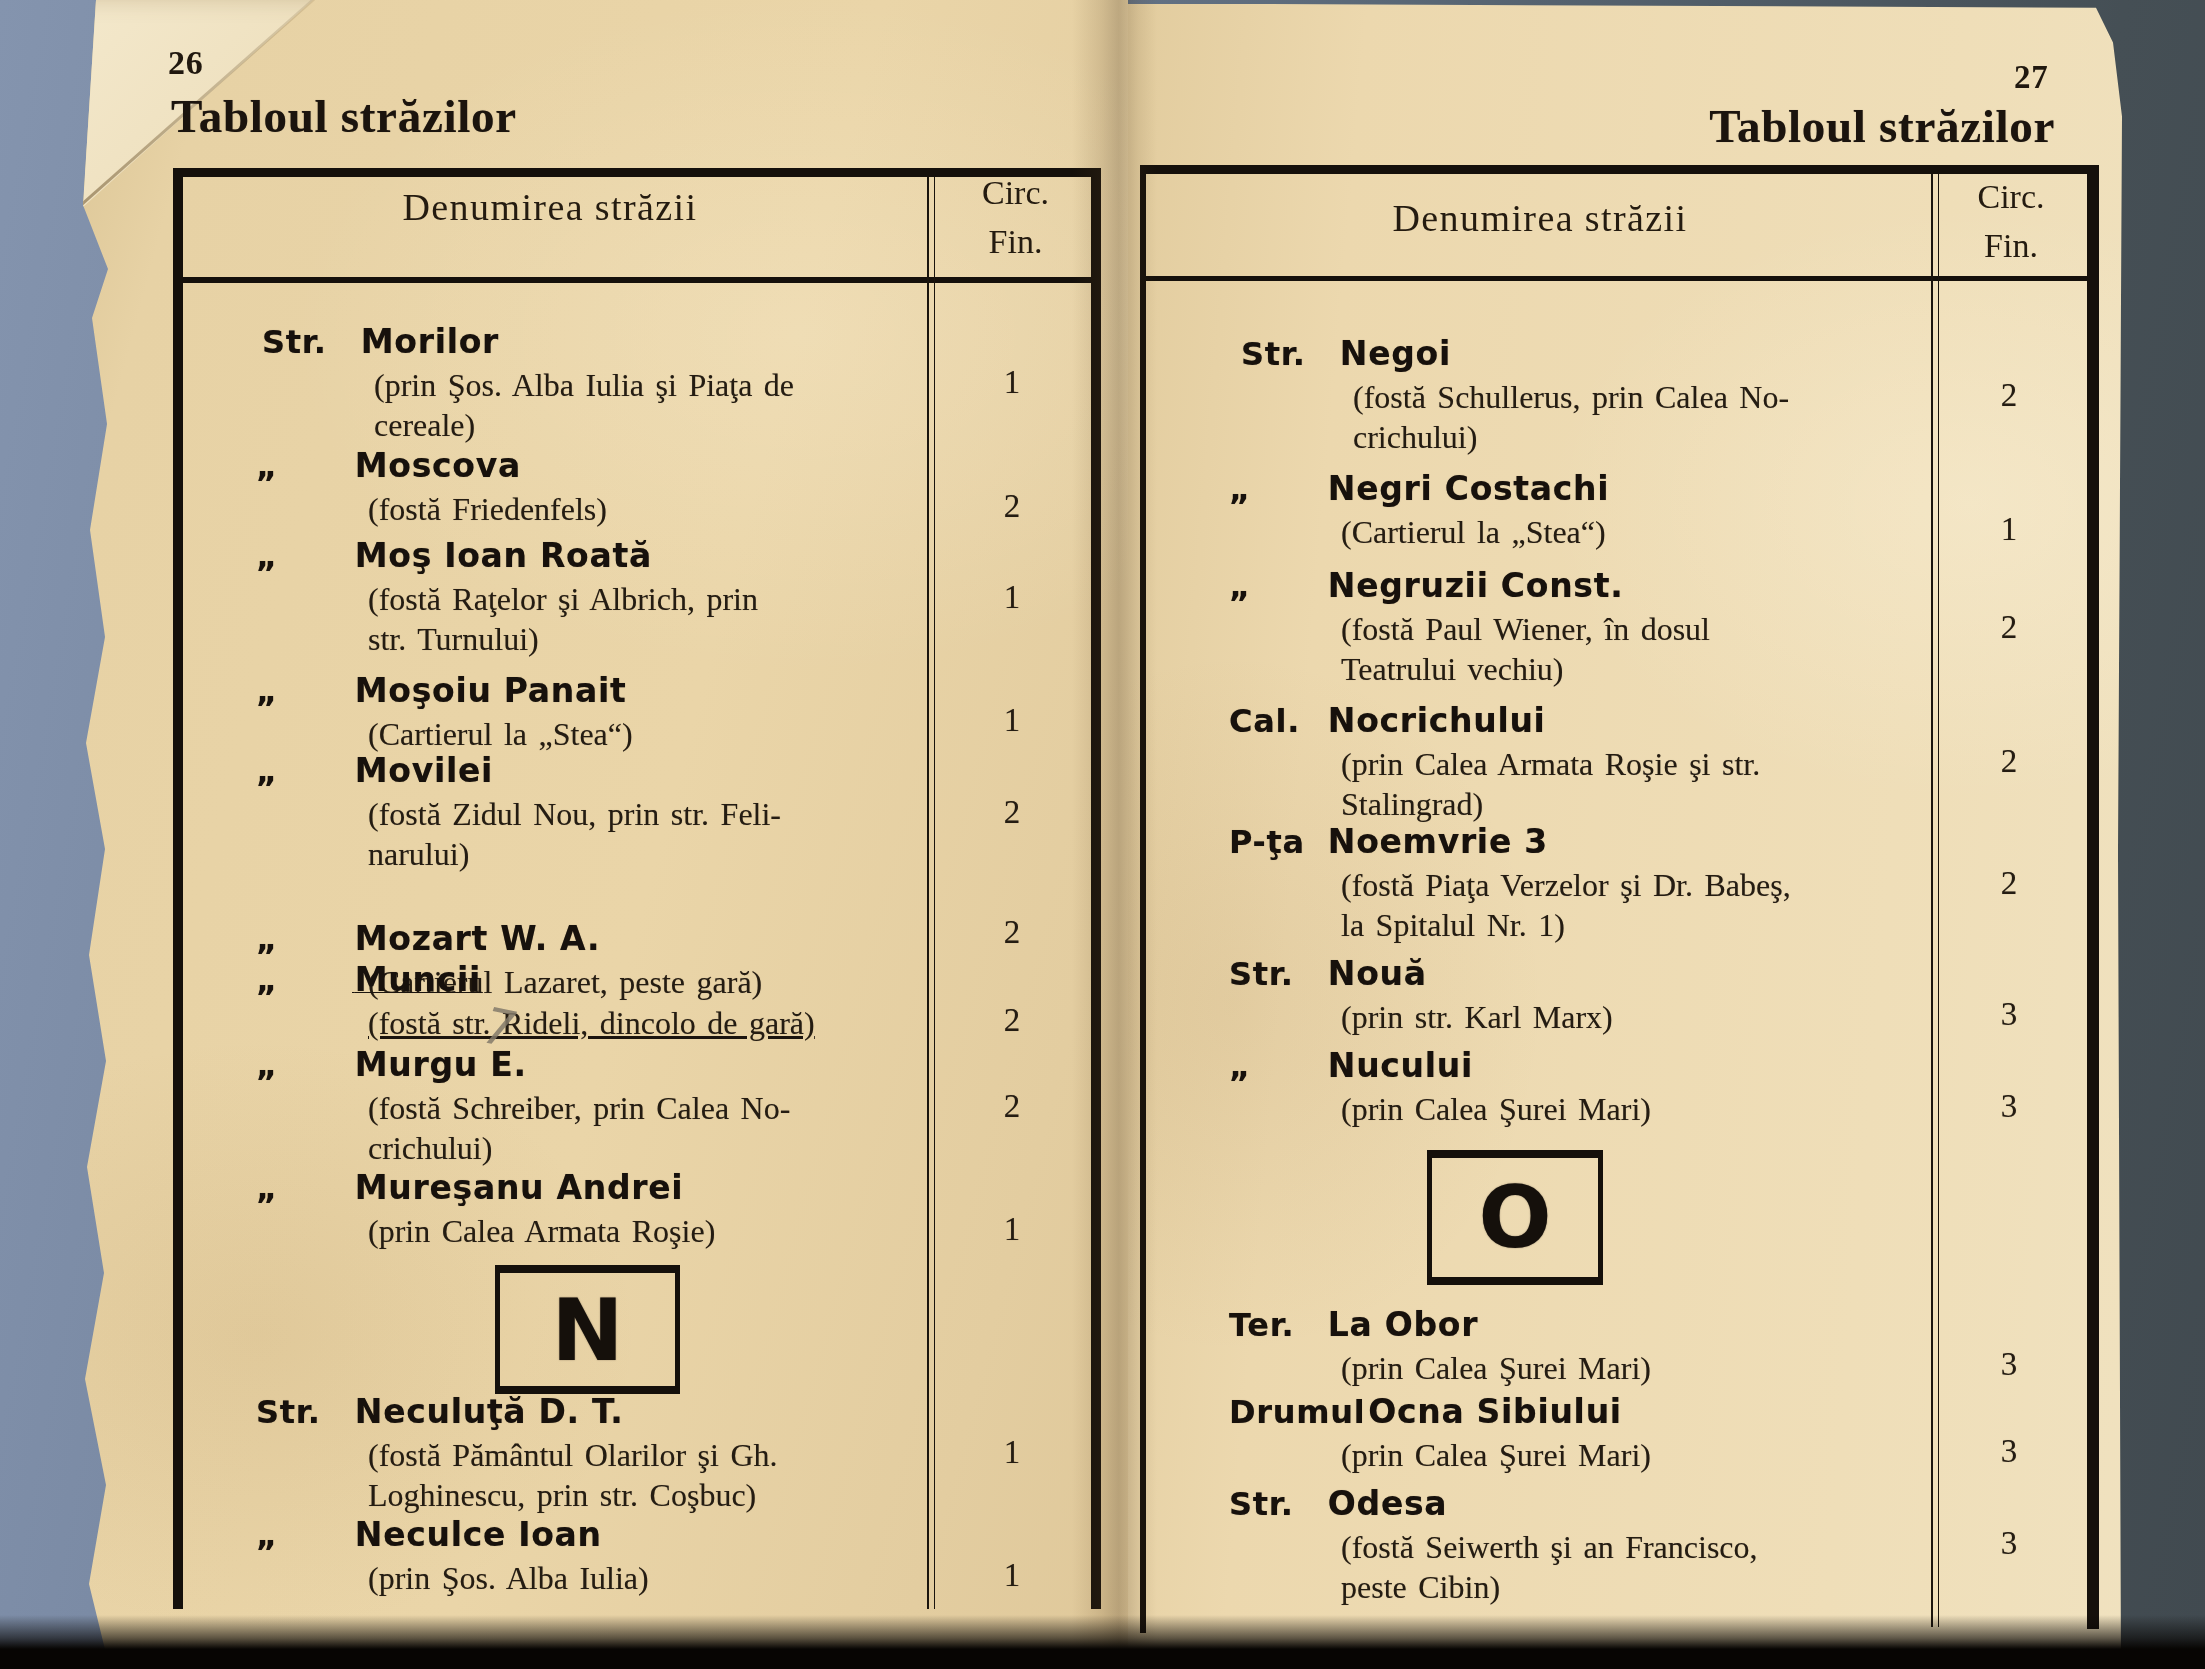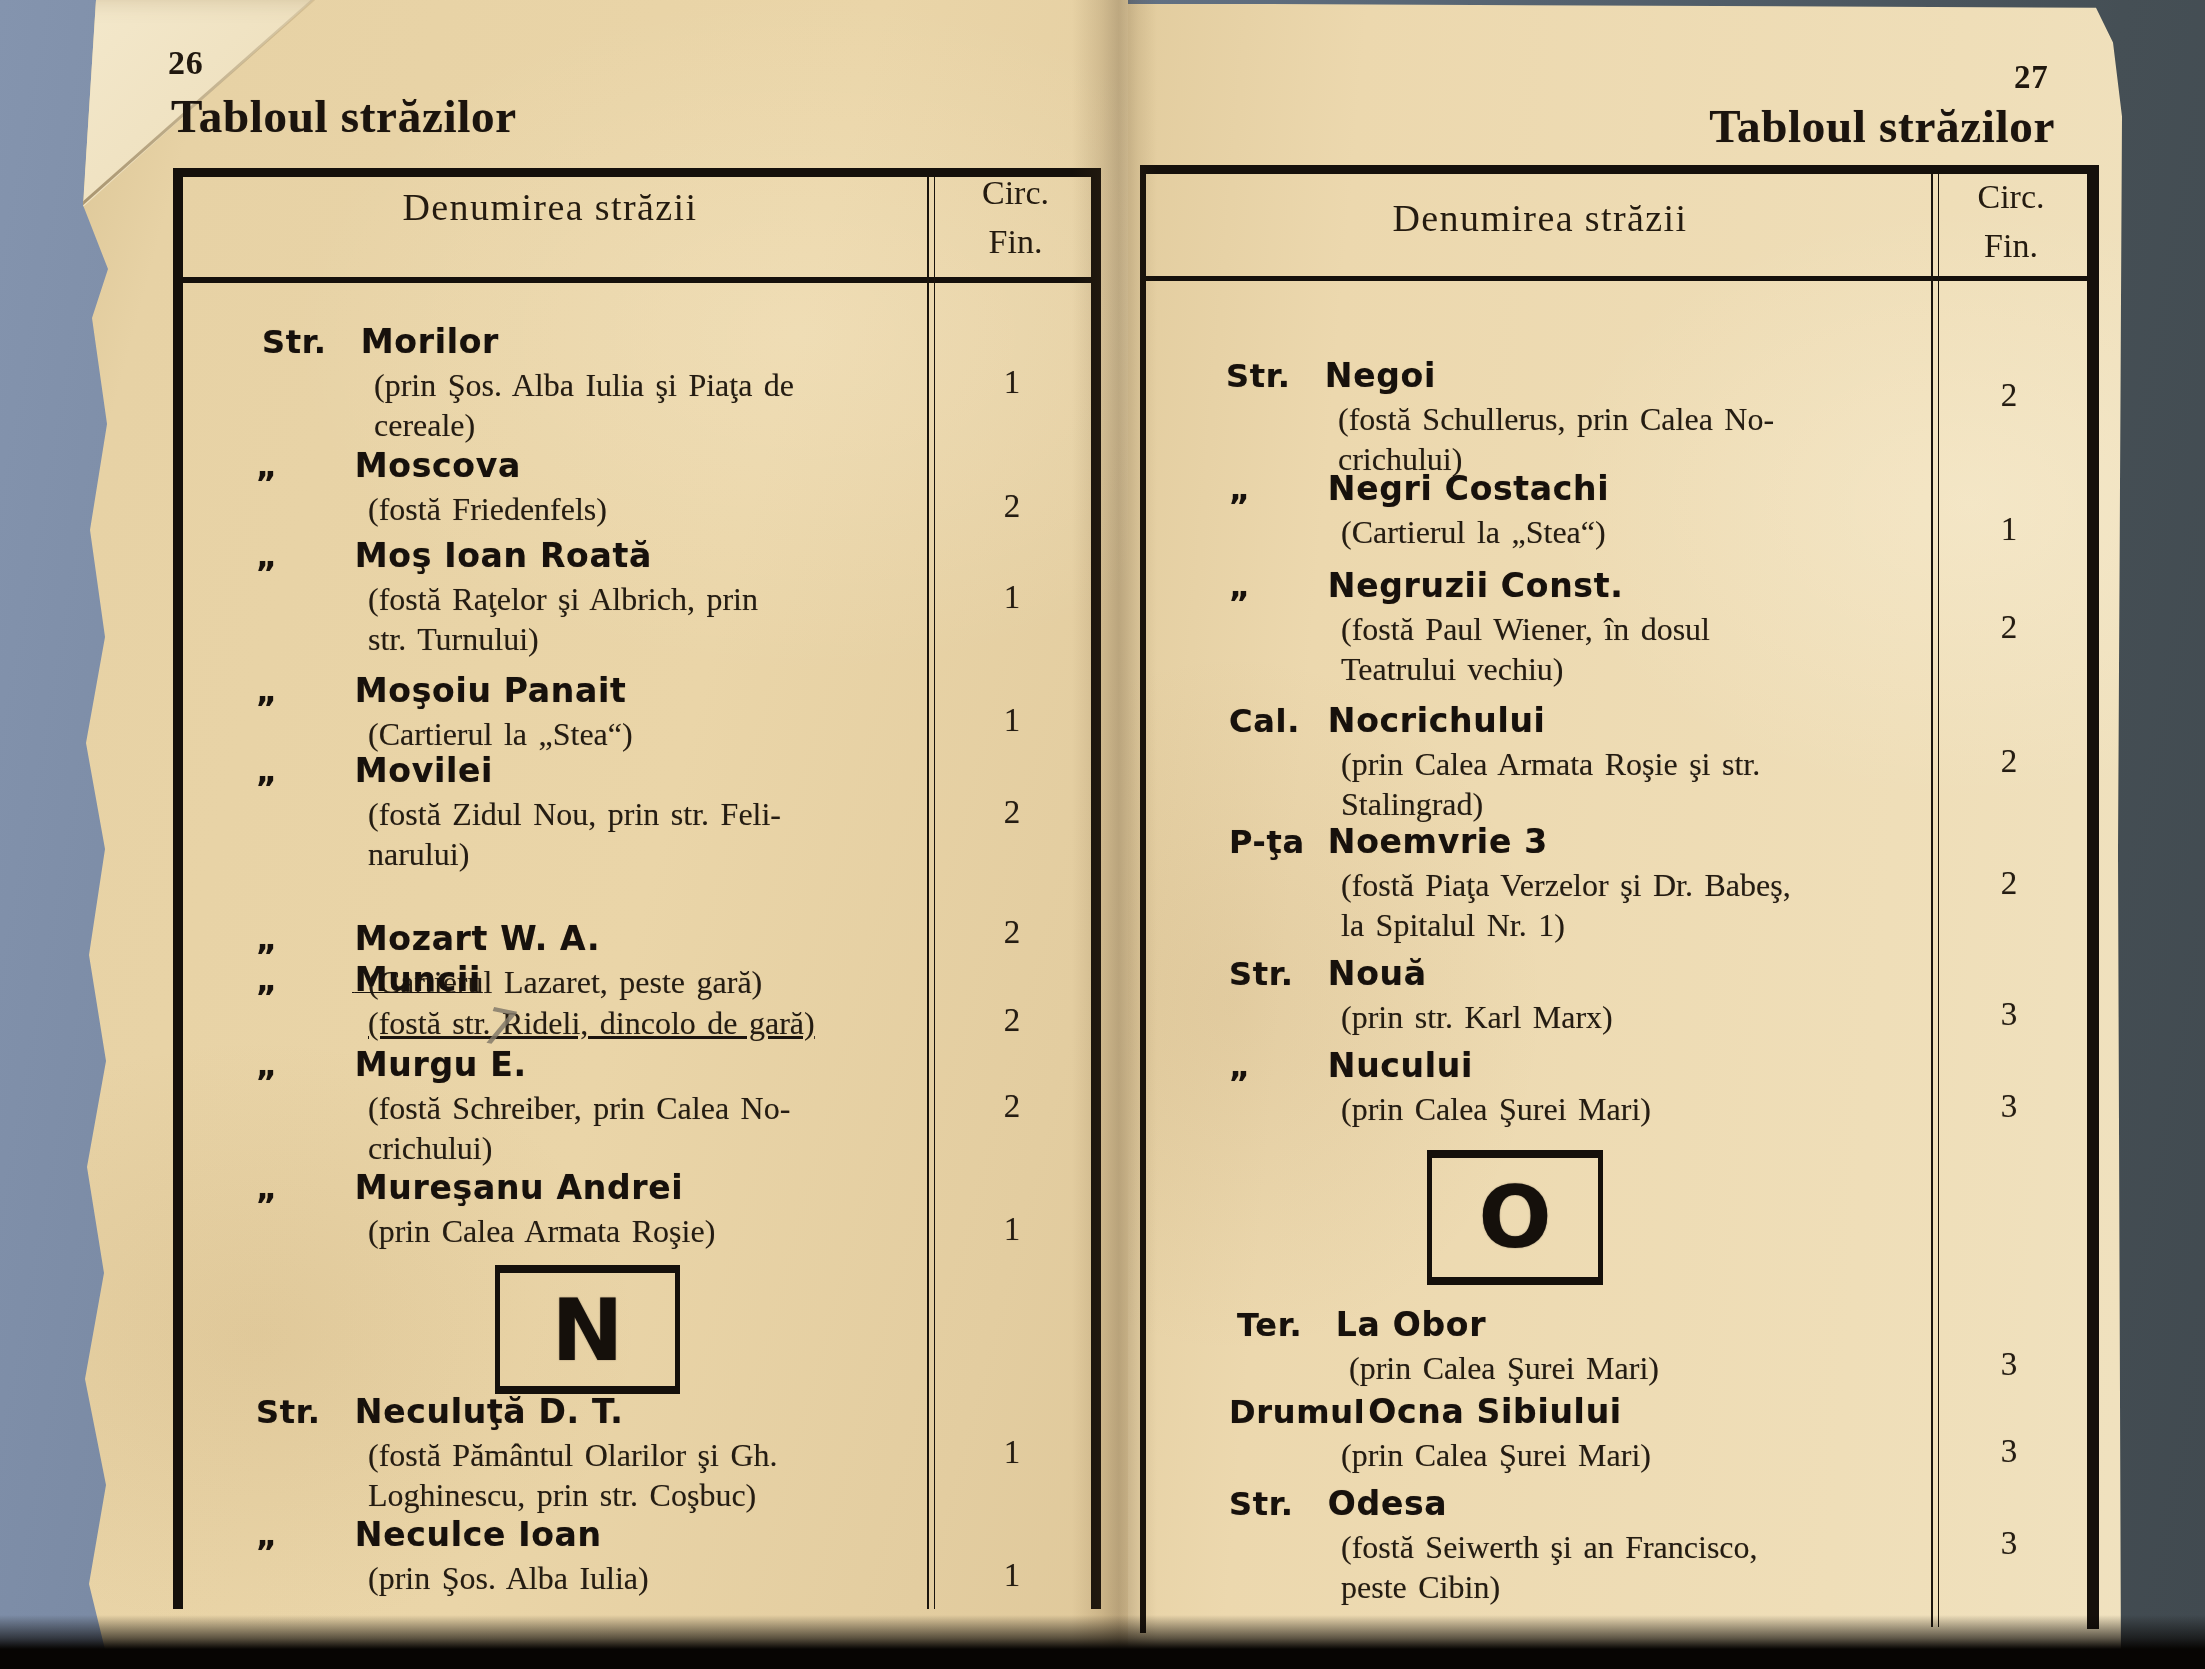--- a/index.html
+++ b/index.html
@@ -180,21 +180,21 @@
     <div class="bar" style="left:12px;top:161px;width:959px;height:9.2px;"></div>
     <div class="bar" style="left:12px;top:161px;width:6.4px;height:1468px;"></div>
     <div class="bar" style="left:959px;top:161px;width:12px;height:1464px;"></div>
     <div class="bar" style="left:12px;top:272px;width:959px;height:5.7px;"></div>
     <div class="dline" style="left:803px;top:170px;height:1453px;"></div>
 
     <div class="colhead" style="left:21px;top:192px;width:782px;">Denumirea străzii</div>
     <div class="circhead" style="left:808px;top:174px;width:150px;">Circ.</div>
     <div class="circhead" style="left:808px;top:223px;width:150px;">Fin.</div>
 
-    <div class="entry" style="left:98px;top:330px;width:697px;margin-top:22px;">
+    <div class="entry" style="left:113px;top:330px;width:697px;">
       <div><span class="prefix">Str.</span> <span class="sname">Negoi</span></div>
       <div class="note">(fostă Schullerus, prin Calea No-
 crichului)</div>
     </div>
     <div class="circval" style="left:849px;top:373px;">2</div>
 
     <div class="entry" style="left:101px;top:465px;width:697px;">
       <div><span class="prefix">„</span> <span class="sname">Negri Costachi</span></div>
       <div class="note">(Cartierul la „Stea“)</div>
     </div>
@@ -230,21 +230,21 @@
     <div class="entry" style="left:101px;top:1042px;width:697px;">
       <div><span class="prefix">„</span> <span class="sname">Nucului</span></div>
       <div class="note">(prin Calea Şurei Mari)</div>
     </div>
     <div class="circval" style="left:849px;top:1084px;">3</div>
 
     <div class="letterbox" style="left:299px;top:1146px;width:166px;height:119px;">
       <span>O</span>
     </div>
 
-    <div class="entry" style="left:109px;top:1301px;width:697px;">
+    <div class="entry" style="left:101px;top:1301px;width:697px;">
       <div><span class="prefix">Ter.</span> <span class="sname">La Obor</span></div>
       <div class="note">(prin Calea Şurei Mari)</div>
     </div>
     <div class="circval" style="left:849px;top:1342px;">3</div>
 
     <div class="entry" style="left:101px;top:1388px;width:697px;">
       <div><span class="prefix">Drumul</span> <span class="sname">Ocna Sibiului</span></div>
       <div class="note">(prin Calea Şurei Mari)</div>
     </div>
     <div class="circval" style="left:849px;top:1429px;">3</div>

